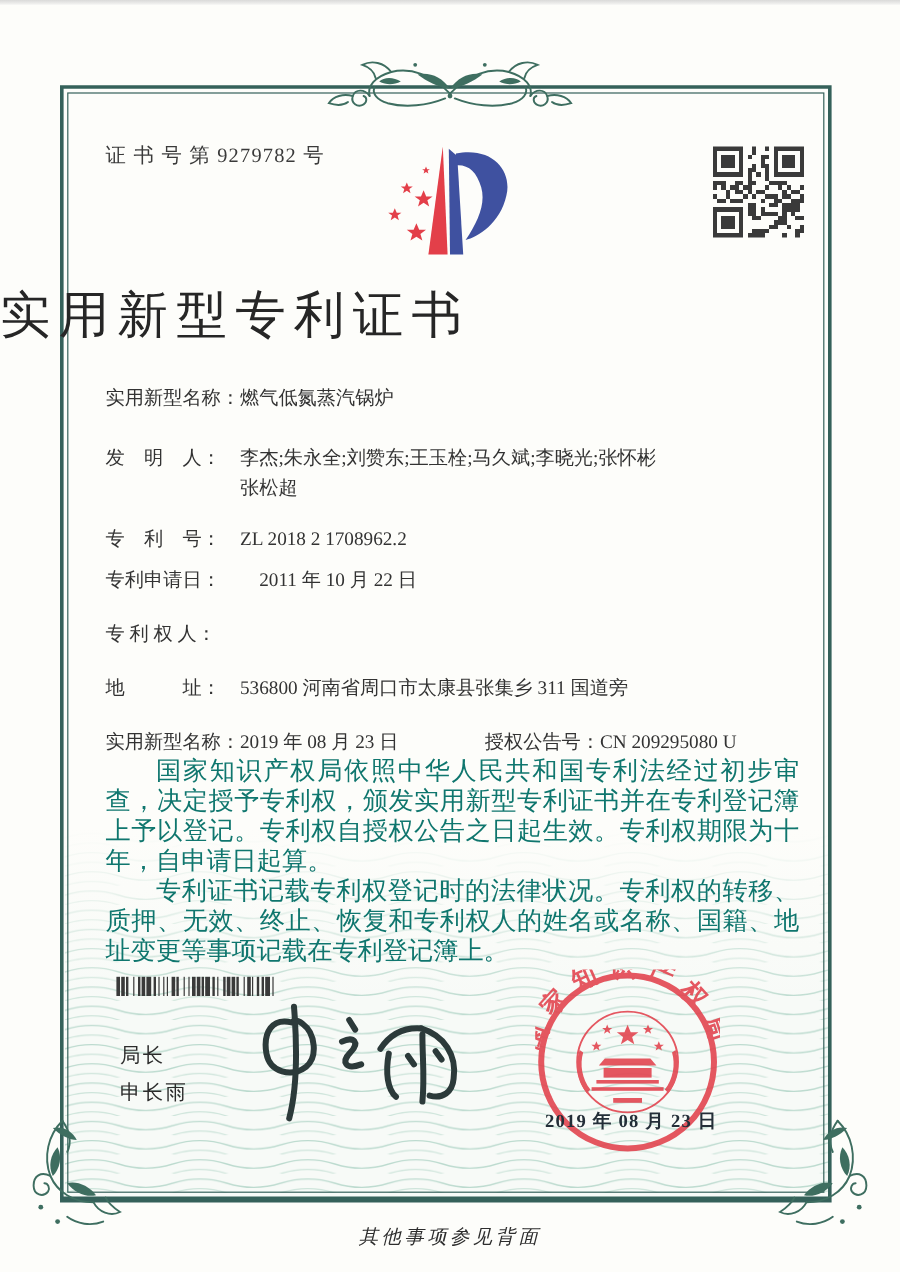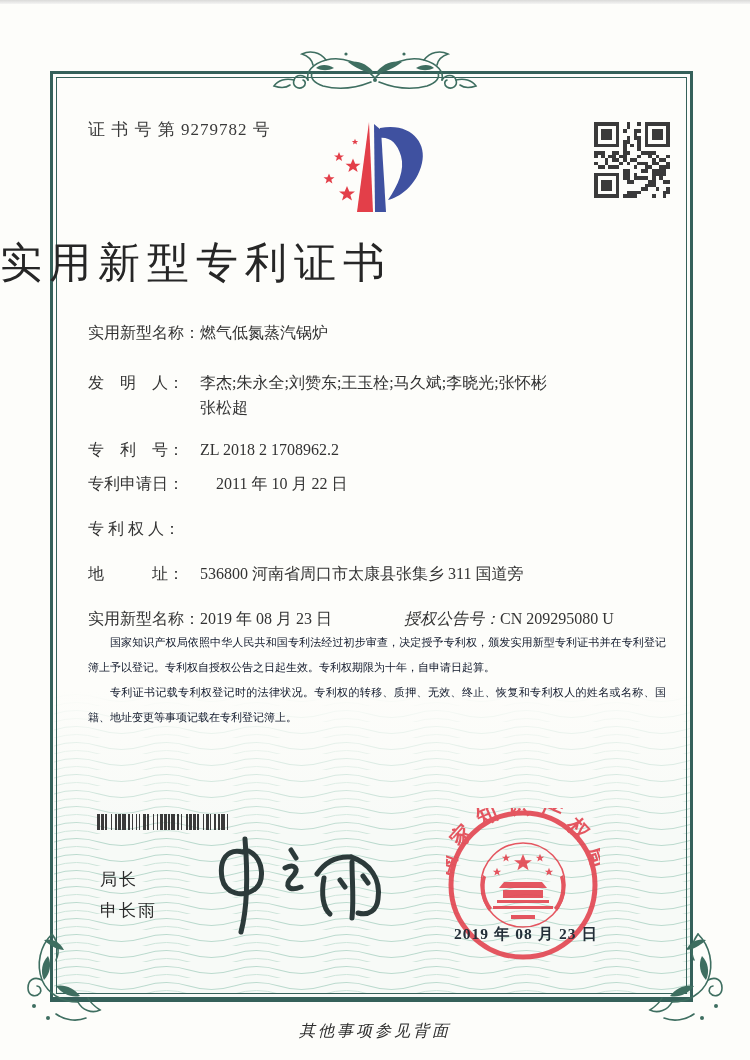--- a/index.html
+++ b/index.html
@@ -25,21 +25,21 @@
   .cert-number{left:88px;top:118px;font-size:17px;letter-spacing:1px;color:#3a3a3a;}
   .title{left:0;top:235px;width:744px;font-size:42px;letter-spacing:7px;color:#262626;font-weight:400;}
   .fields{left:88px;top:322px;width:580px;}
   .field-row{display:flex;align-items:flex-start;font-size:16px;line-height:22px;color:#333;}
   .field-label{flex:0 0 112px;white-space:pre;}
   .field-value{white-space:pre-wrap;}
   .row-gap1{margin-top:28px;}  .row-gap2{margin-top:3px;margin-left:112px;}
   .row-gap3{margin-top:20px;}  .row-gap4{margin-top:23px;}
   .two-col{display:flex;}
   .col2{margin-left:72px;display:flex;}
-  .paragraphs{left:88px;top:630px;width:578px;font-size:11px;line-height:25px;text-align:justify;color:#0f172a;}
+  .paragraphs{left:88px;top:630px;width:578px;font-size:21px;line-height:25px;text-align:justify;color:#0f766e;}
   .paragraphs p{margin:0;text-indent:2em;}
   .barcode{left:97px;top:814px;height:16px;display:flex;align-items:stretch;}
   .barcode div{background:#3a3a3a;}
   .director{left:100px;top:864px;font-size:17px;line-height:31px;color:#2b2b2b;font-family:"Liberation Sans","DejaVu Sans",sans-serif;letter-spacing:2px;}
   .seal-date{left:448px;top:924px;width:156px;text-align:center;font-size:15.5px;letter-spacing:1px;color:#232e38;font-weight:bold;}
   .page-info{left:0;top:971px;width:750px;text-align:center;font-size:15px;color:#333;}
   .footer-note{left:0;top:1021px;width:750px;text-align:center;font-size:16px;letter-spacing:3px;color:#2d2d2d;font-style:italic;}
 </style>
 </head>
 <body>
@@ -392,21 +392,21 @@
       <span class="field-label">专 利 权 人：</span>
     </div>
     <div class="field-row row-gap4">
       <span class="field-label">地　　　址：</span>
       <span class="field-value">536800 河南省周口市太康县张集乡 311 国道旁</span>
     </div>
     <div class="field-row row-gap4 two-col">
       <span class="field-label">实用新型名称：</span>
       <span class="field-value">2019 年 08 月 23 日</span>
       <span class="col2">
-        <span class="field-label" style="flex:none;font-style:italic;">授权公告号：</span>
+        <span class="field-label" style="flex:none;">授权公告号：</span>
         <span class="field-value">CN 209295080 U</span>
       </span>
     </div>
   </div>
 
   <div class="abs paragraphs">
     <p>国家知识产权局依照中华人民共和国专利法经过初步审查，决定授予专利权，颁发实用新型专利证书并在专利登记簿上予以登记。专利权自授权公告之日起生效。专利权期限为十年，自申请日起算。</p>
     <p>专利证书记载专利权登记时的法律状况。专利权的转移、质押、无效、终止、恢复和专利权人的姓名或名称、国籍、地址变更等事项记载在专利登记簿上。</p>
   </div>
 

